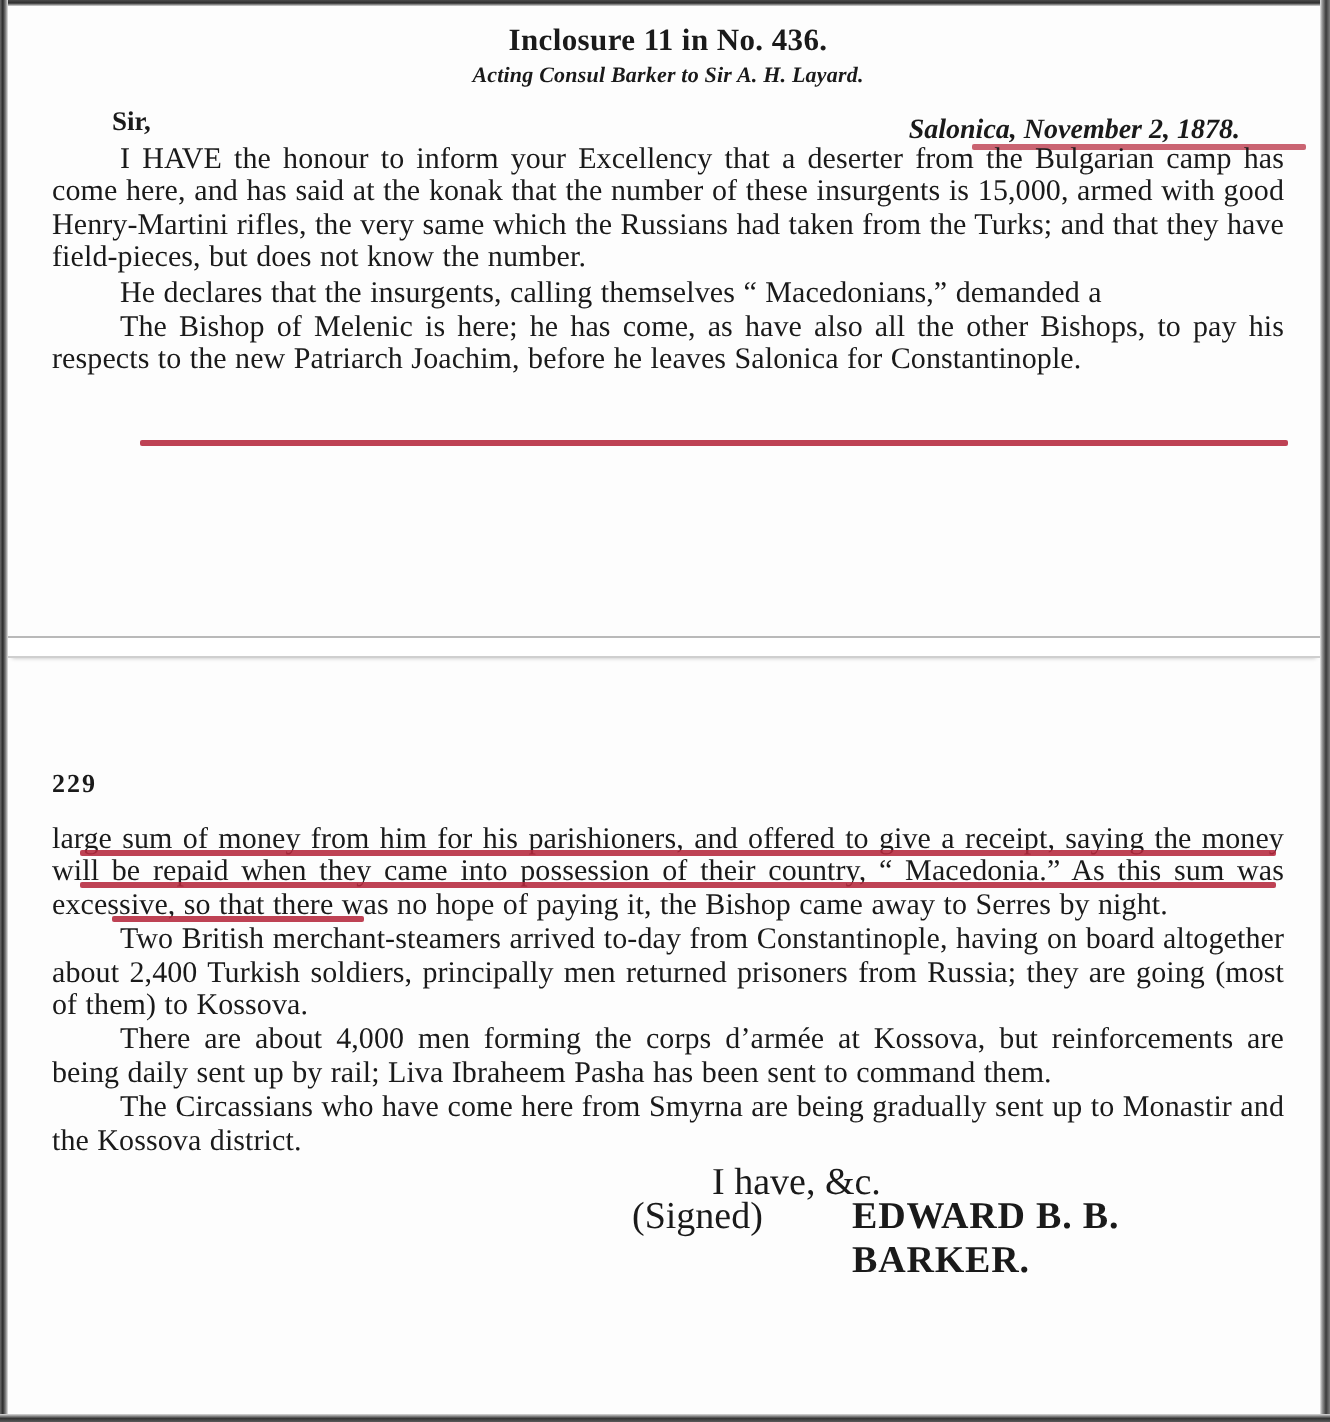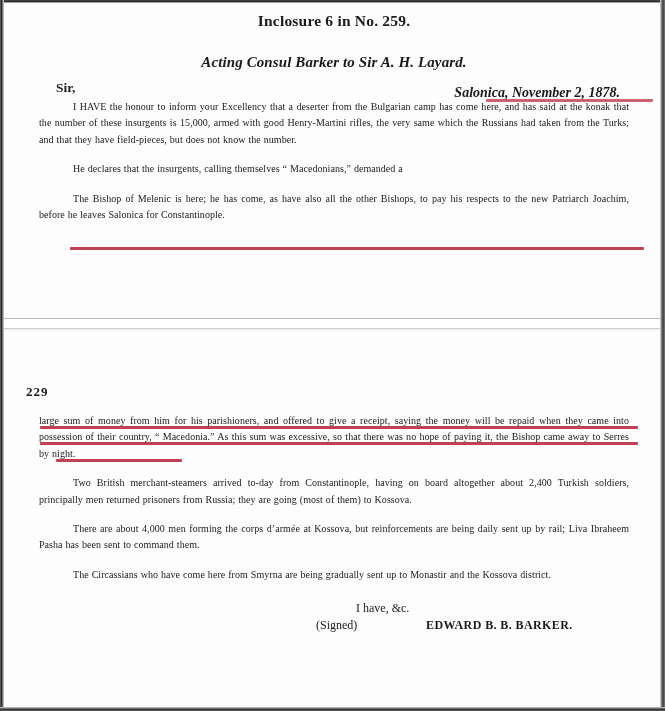--- a/index.html
+++ b/index.html
@@ -72,24 +72,24 @@
   
   .doc-heading {
     text-align: center;
     font-size: 15.5px;
     letter-spacing: 0.2px;
     margin-top: 9px;
     font-weight: 600;
   }
   .doc-subheading {
     text-align: center;
-    font-size: 15px;
+    font-size: 11px;
     font-style: italic;
     font-weight: 700;
-    margin-top: 24px;
+    margin-top: 2px;
     letter-spacing: 0.1px;
   }
 
   .salutation-row {
     position: relative;
     margin-top: 9px;
     height: 17px;
   }
   .salutation {
     font-size: 13.5px;
@@ -102,23 +102,23 @@
     position: absolute;
     right: 22px;
     top: 5px;
     font-size: 14px;
     font-style: italic;
     font-weight: 600;
     white-space: nowrap;
   }
 
   p.body {
-    font-size: 10px;
+    font-size: 15px;
     line-height: 16.4px;
-    margin: 13px;
+    margin: 0;
     text-align: justify;
     text-indent: 34px;
     letter-spacing: 0.05px;
     word-spacing: 0.4px;
   }
   p.body.noindent { text-indent: 0; }
 
   
   .redline {
     position: absolute;
@@ -130,22 +130,22 @@
   .redline.soft { opacity: 0.72; height: 2.5px; }
 
   .folio {
     text-align: left;
     font-size: 13px;
     font-weight: 700;
     letter-spacing: 1px;
   }
 
   .closing {
-    margin-top: 18px;
-    font-size: 12px;
+    margin-top: 2px;
+    font-size: 19px;
     position: relative;
     height: 36px;
   }
   .closing .ihave {
     position: absolute;
     left: 330px;
     top: 0;
   }
   .closing .signed {
     position: absolute;
@@ -168,21 +168,21 @@
 <div id="page">
 
   <div class="frame-top"></div>
   <div class="frame-left"></div>
   <div class="frame-right"></div>
   <div class="frame-bottom"></div>
 
   <div class="sheet sheet-top">
     <div class="inner">
 
-      <div class="doc-heading">Inclosure 6 in No. 259.</div>
+      <div class="doc-heading">Inclosure 11 in No. 436.</div>
 
       <div class="doc-subheading">Acting Consul Barker to Sir A. H. Layard.</div>
 
       <div class="salutation-row">
         <span class="salutation">Sir,</span>
         <span class="dateline">Salonica, November 2, 1878.</span>
         <span class="redline soft" style="left:460px; top:19px; width:167px;"></span>
       </div>
 
       <div class="para-block">

